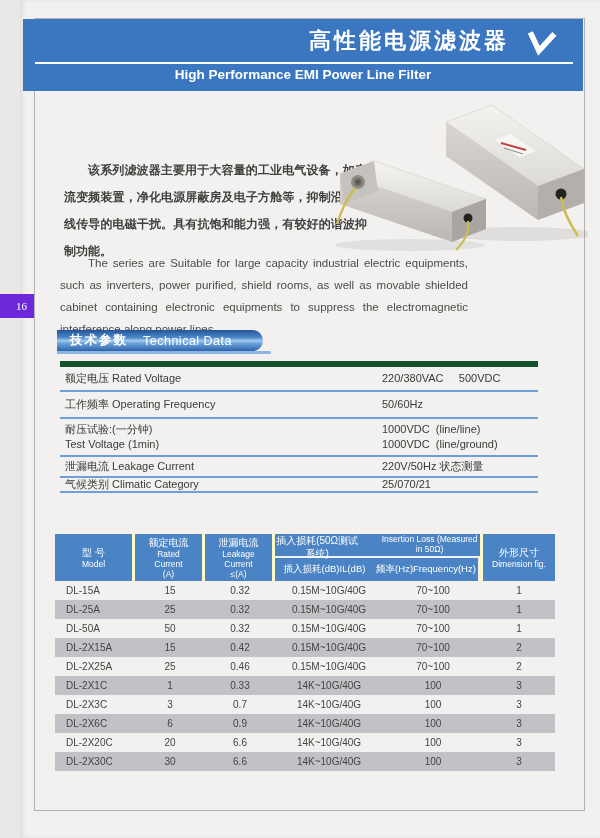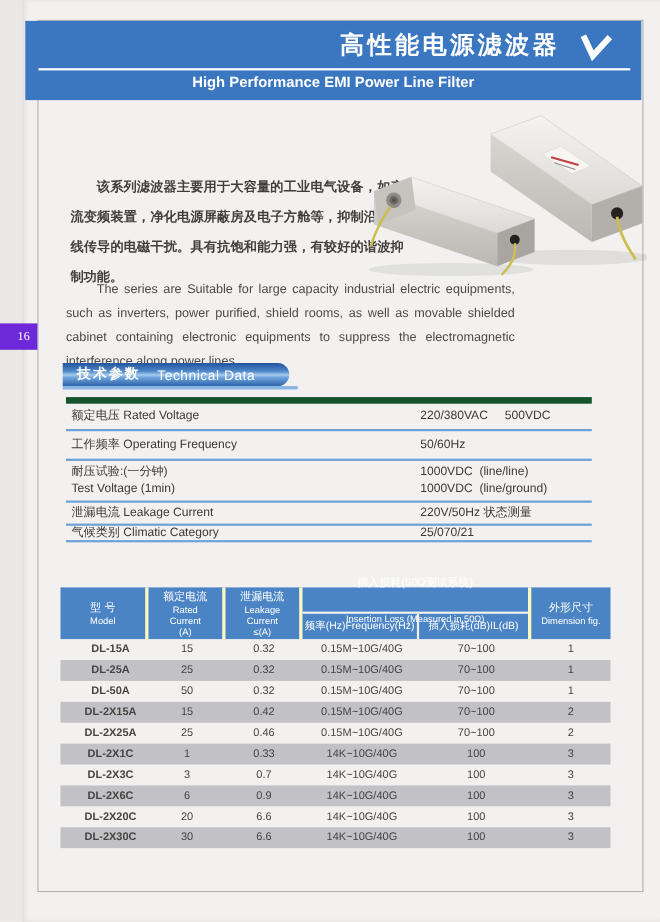--- a/index.html
+++ b/index.html
@@ -54,31 +54,31 @@
               justify-content:center;font-size:11px;color:#3b3a38;line-height:15px;}
 
   
   .spec-table{position:absolute;left:55px;top:534px;width:500px;}
   .thead{display:flex;height:47px;background:#4b84c4;color:#fff;}
   .th{box-sizing:border-box;border-right:3px solid #fef9c3;display:flex;flex-direction:column;
       align-items:center;justify-content:center;text-align:center;}
   .th span{display:block;font-size:8.5px;line-height:10px;}
   .th span.zh{font-size:10px;line-height:13px;}
   .w-model{width:80px;}.w-rated{width:70px;}.w-leak{width:70px;}.w-loss{width:208px;padding:0;}.w-dim{width:72px;border-right:none;}
-  .loss-top{height:24px;width:100%;border-bottom:2px solid #f2f1ef;display:flex;flex-direction:column;
+  .loss-top{height:24px;width:100%;border-bottom:2px solid #f2f1ef;display:flex;flex-direction:row;
             justify-content:center;box-sizing:border-box;gap:20px;}
   .loss-top span{line-height:10px;}
   .loss-sub{display:flex;flex:1;width:100%;}
   .loss-sub .sub{display:flex;align-items:center;justify-content:center;font-size:9.5px;box-sizing:border-box;}
   .sub-freq{width:106px;border-right:2px solid #f2f1ef;}
   .sub-il{flex:1;}
   .tbody .trow{display:flex;height:19px;align-items:center;font-size:10px;color:#454442;}
   .tbody .trow:nth-child(even){background:#c2c1c5;}
   .td{text-align:center;box-sizing:border-box;}
-  .td.c0{width:80px;text-align:center;padding-left:11px;font-weight:bold;}
+  .td.c0{width:80px;text-align:left;padding-left:11px;}
   .td.c1{width:70px;}.td.c2{width:70px;}.td.c3{width:108px;}.td.c4{width:100px;}.td.c5{width:72px;}
 </style>
 </head>
 <body>
 
 <div class="stage">
   <div class="paper"></div>
   <div class="frame"></div>
 
   <div class="banner">
@@ -201,22 +201,22 @@
         <span>Leakage</span>
         <span>Current</span>
         <span>≤(A)</span>
       </div>
       <div class="th w-loss">
         <div class="loss-top">
           <span class="zh">插入损耗(50Ω测试系统)</span>
           <span>Insertion Loss (Measured in 50Ω)</span>
         </div>
         <div class="loss-sub">
+          <div class="sub sub-il">插入损耗(dB)IL(dB)</div>
           <div class="sub sub-freq">频率(Hz)Frequency(Hz)</div>
-          <div class="sub sub-il">插入损耗(dB)IL(dB)</div>
         </div>
       </div>
       <div class="th w-dim">
         <span class="zh">外形尺寸</span>
         <span>Dimension fig.</span>
       </div>
     </div>
     <div class="tbody">
         <div class="trow">
           <div class="td c0">DL-15A</div>

